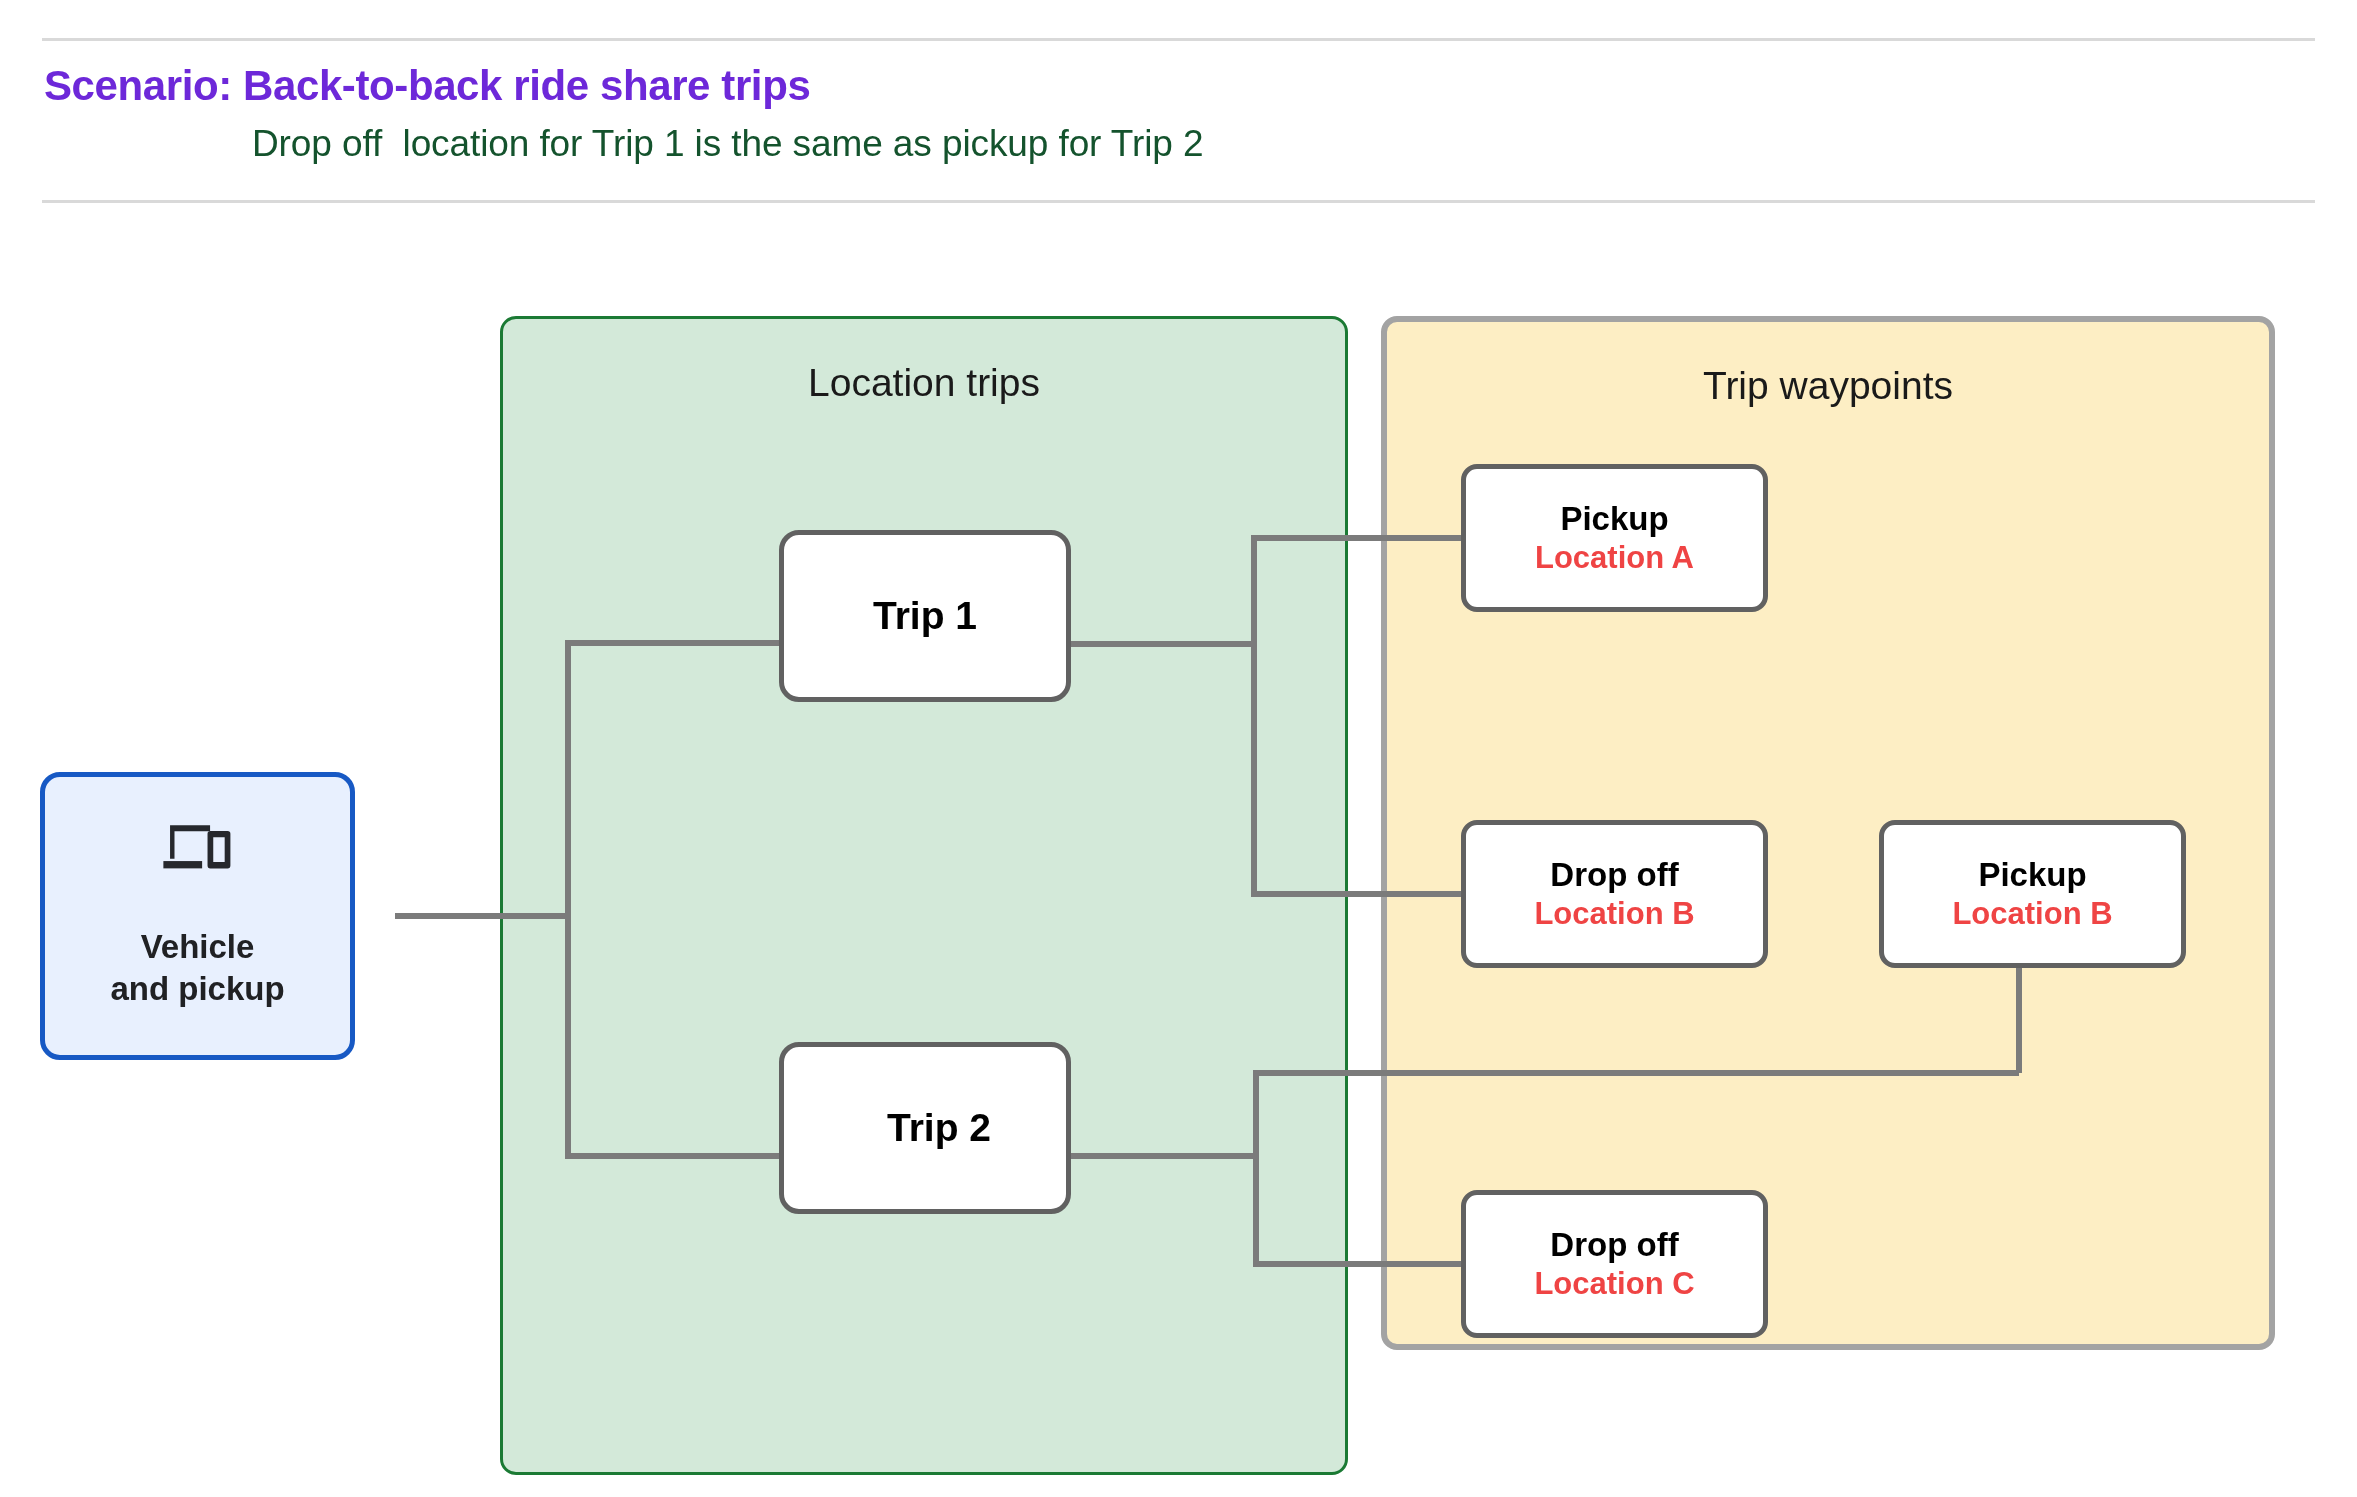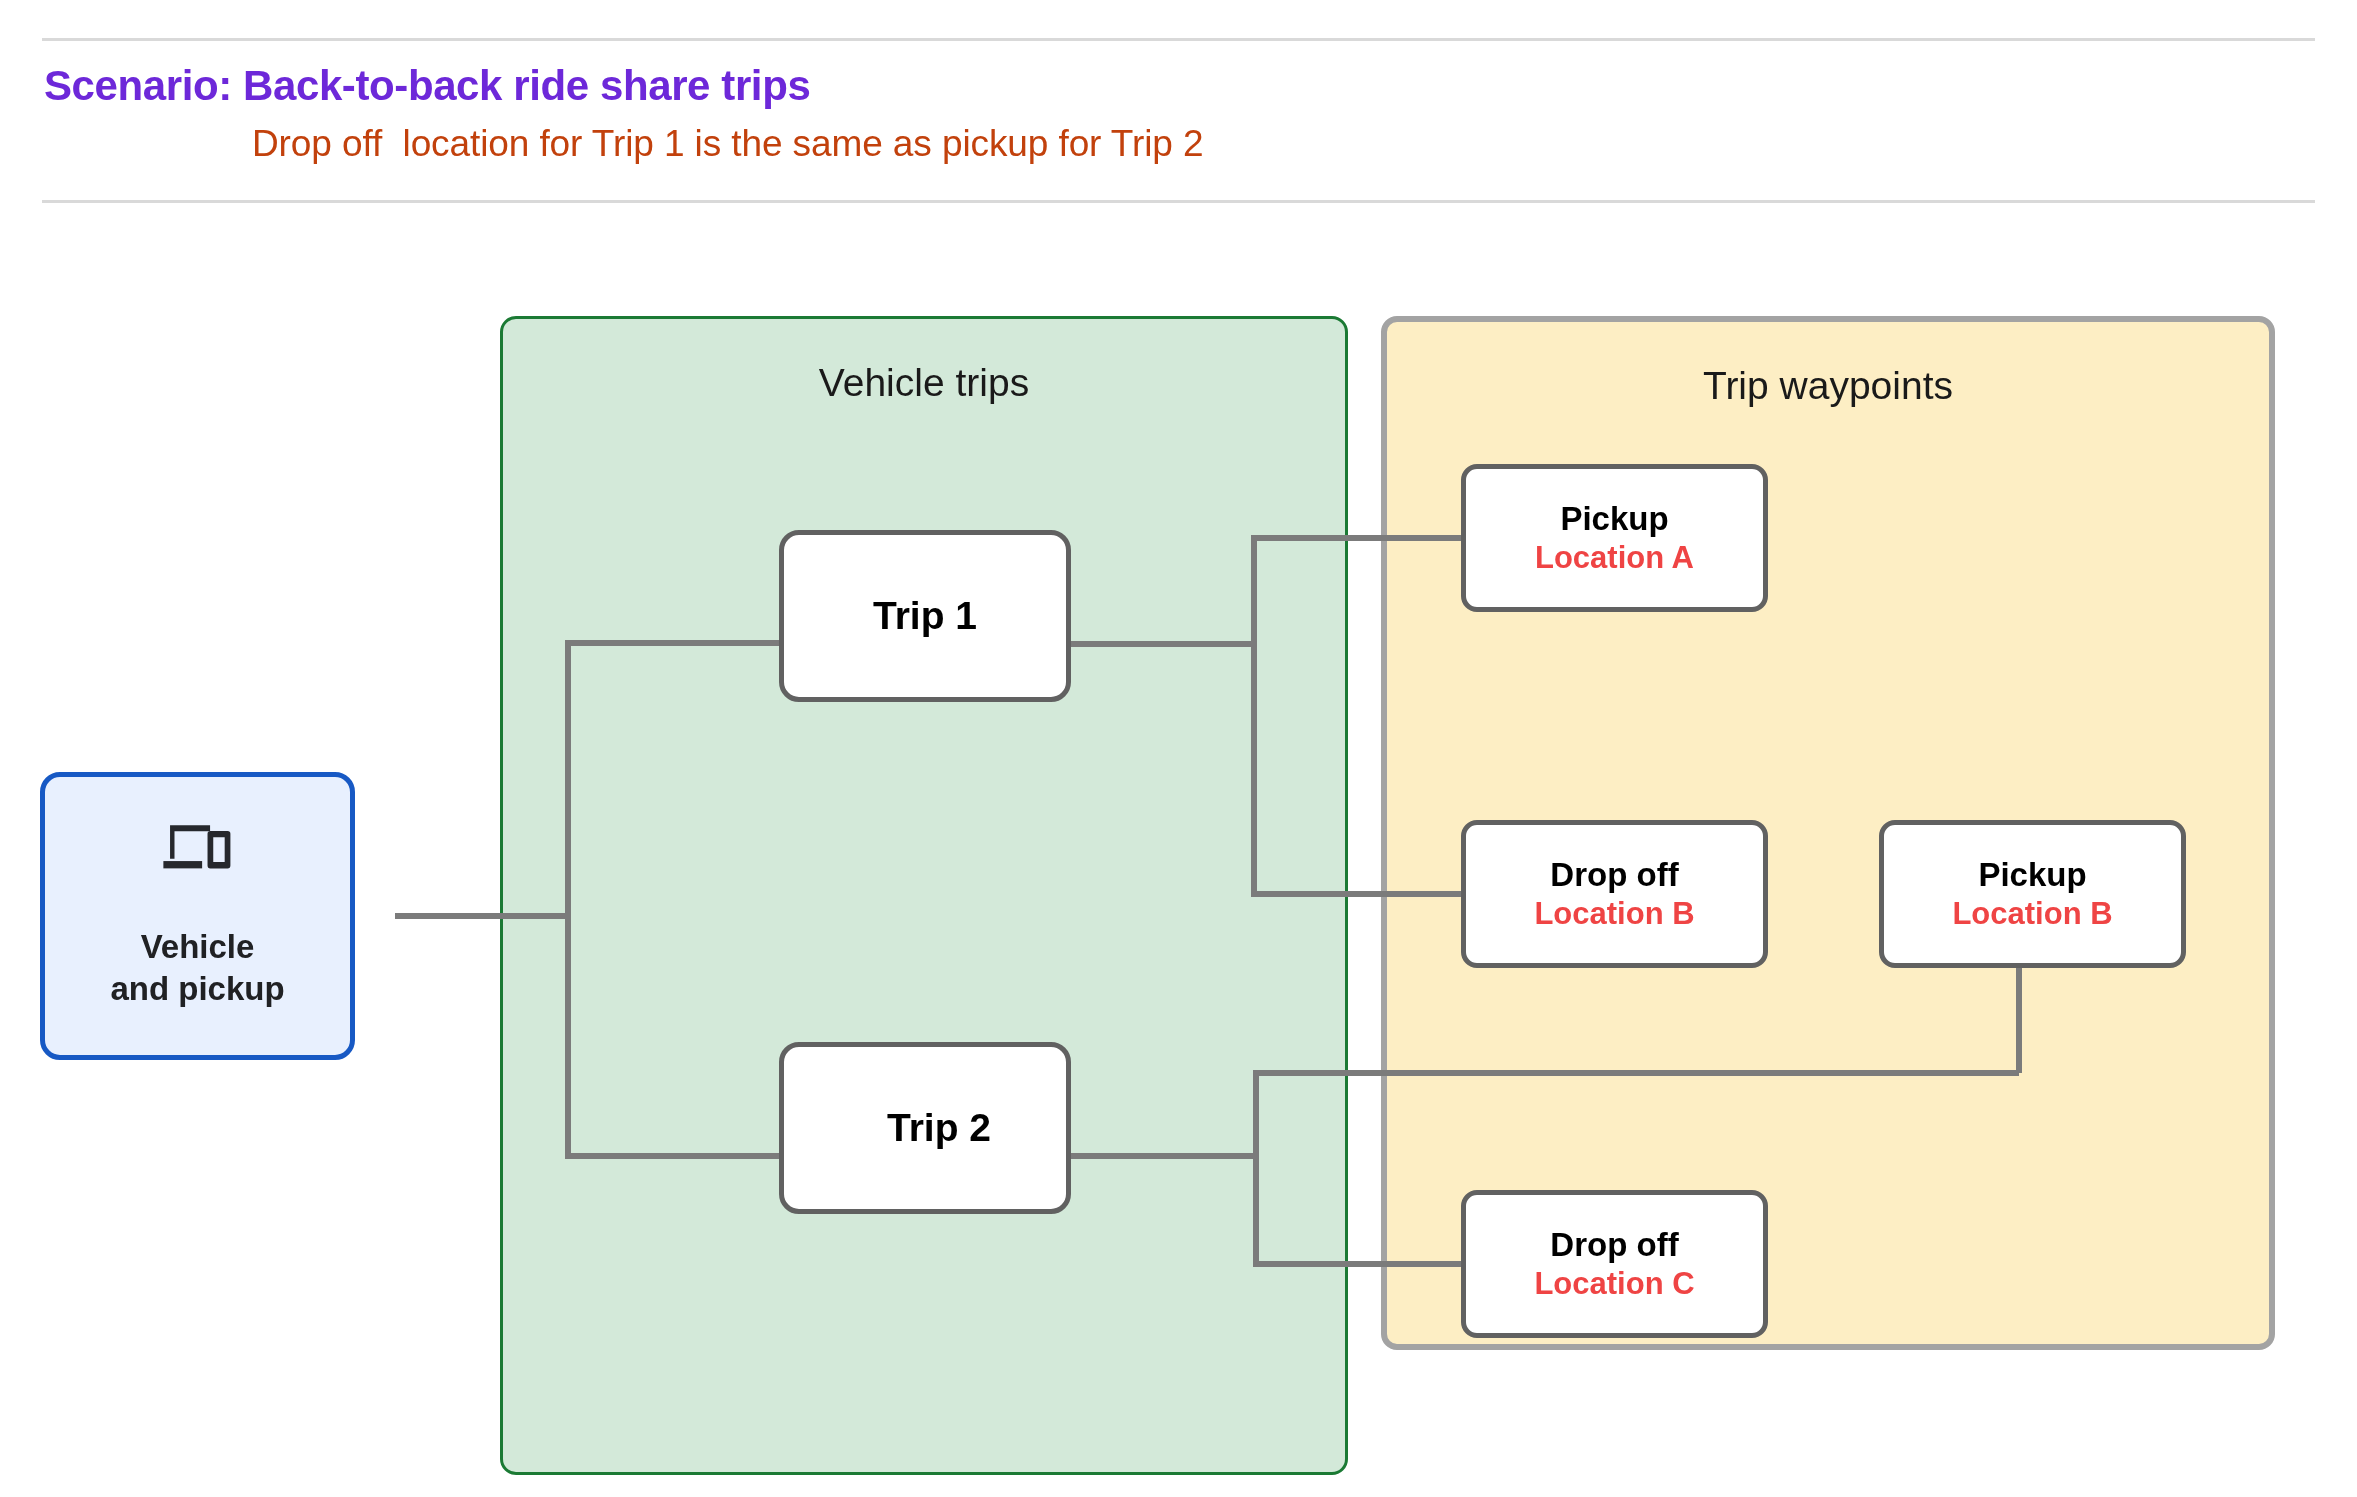--- a/index.html
+++ b/index.html
@@ -41,21 +41,21 @@
     color: #6d28d9;
     white-space: pre;
   }
   .hdr-sub {
     position: absolute;
     left: 252px;
     top: 123px;
     font-size: 37px;
     font-weight: 400;
     letter-spacing: -0.1px;
-    color: #c2410c;
+    color: #14532d;
     white-space: pre;
   }
 
   
   .panel {
     position: absolute;
     border-radius: 16px;
     box-sizing: border-box;
   }
   .panel-title {
@@ -182,21 +182,21 @@
 <body>
 
 <div id="page">
 
   <div class="rule top"></div>
   <div class="hdr-title">Scenario: Back-to-back ride share trips</div>
   <div class="hdr-sub">Drop off  location for Trip 1 is the same as pickup for Trip 2</div>
   <div class="rule bottom"></div>
 
   <div class="panel" id="panel-trips">
-    <div class="panel-title">Vehicle trips</div>
+    <div class="panel-title">Location trips</div>
   </div>
 
   <div class="panel" id="panel-waypoints">
     <div class="panel-title">Trip waypoints</div>
   </div>
 
   <svg id="wires" viewBox="0 0 2357 1497">
 
     <path d="M 395 916 H 568 M 568 916 V 643 H 779 M 568 916 V 1156 H 779"></path>
 

